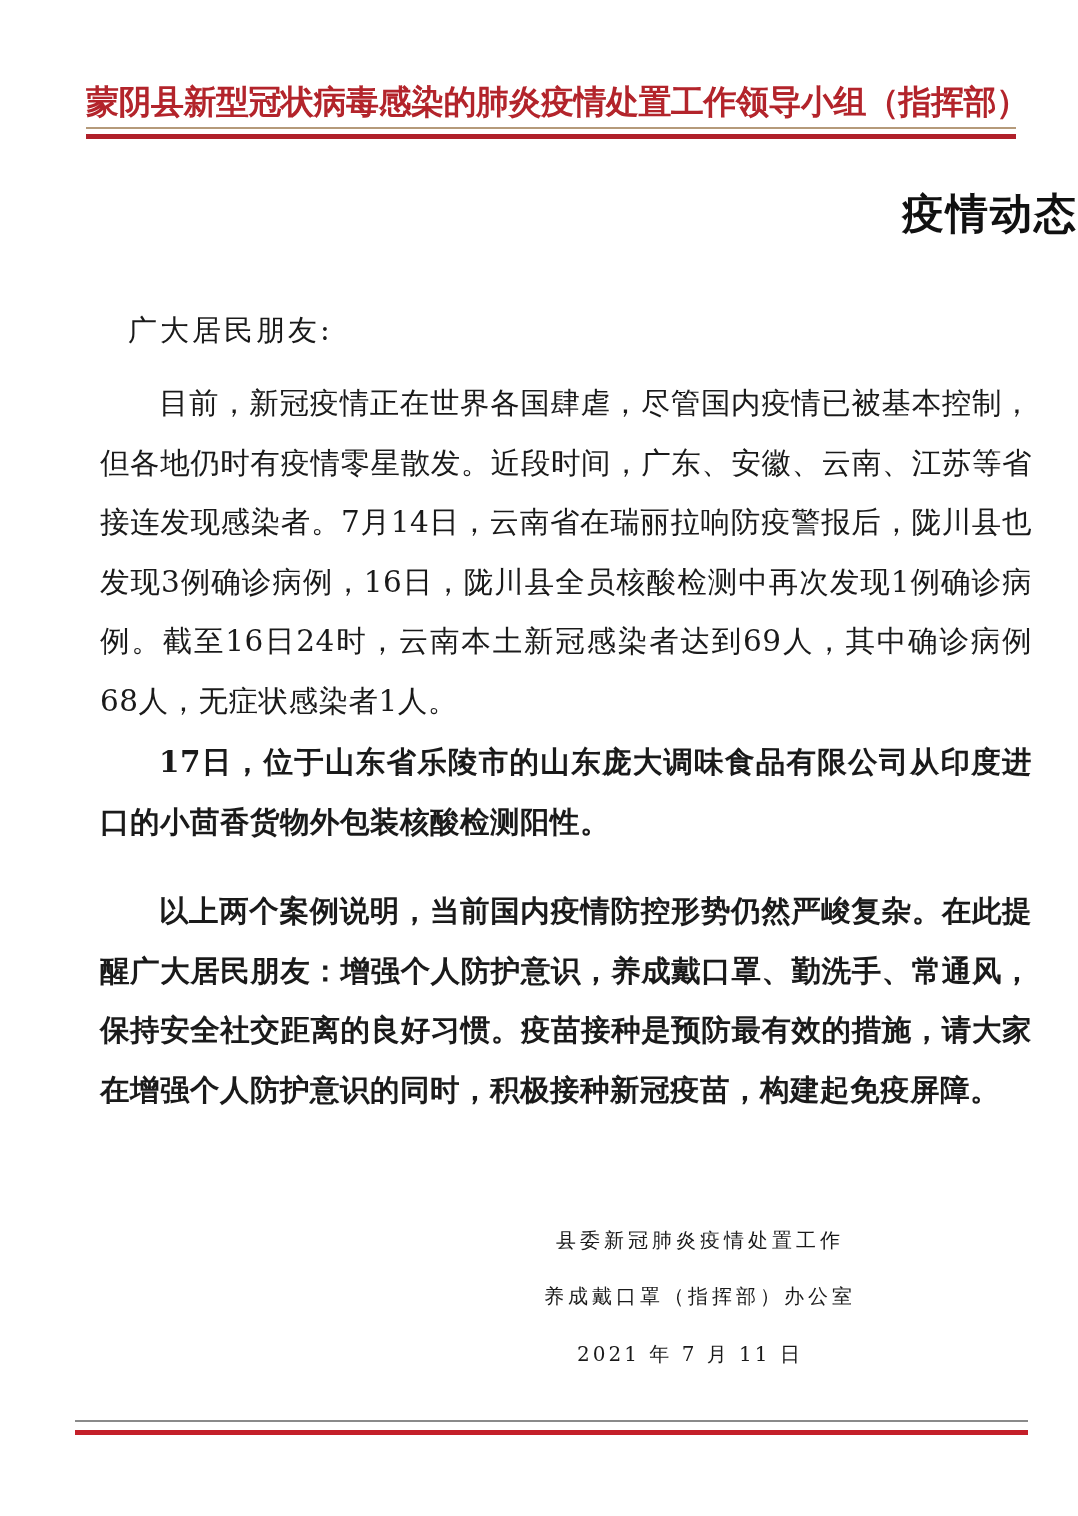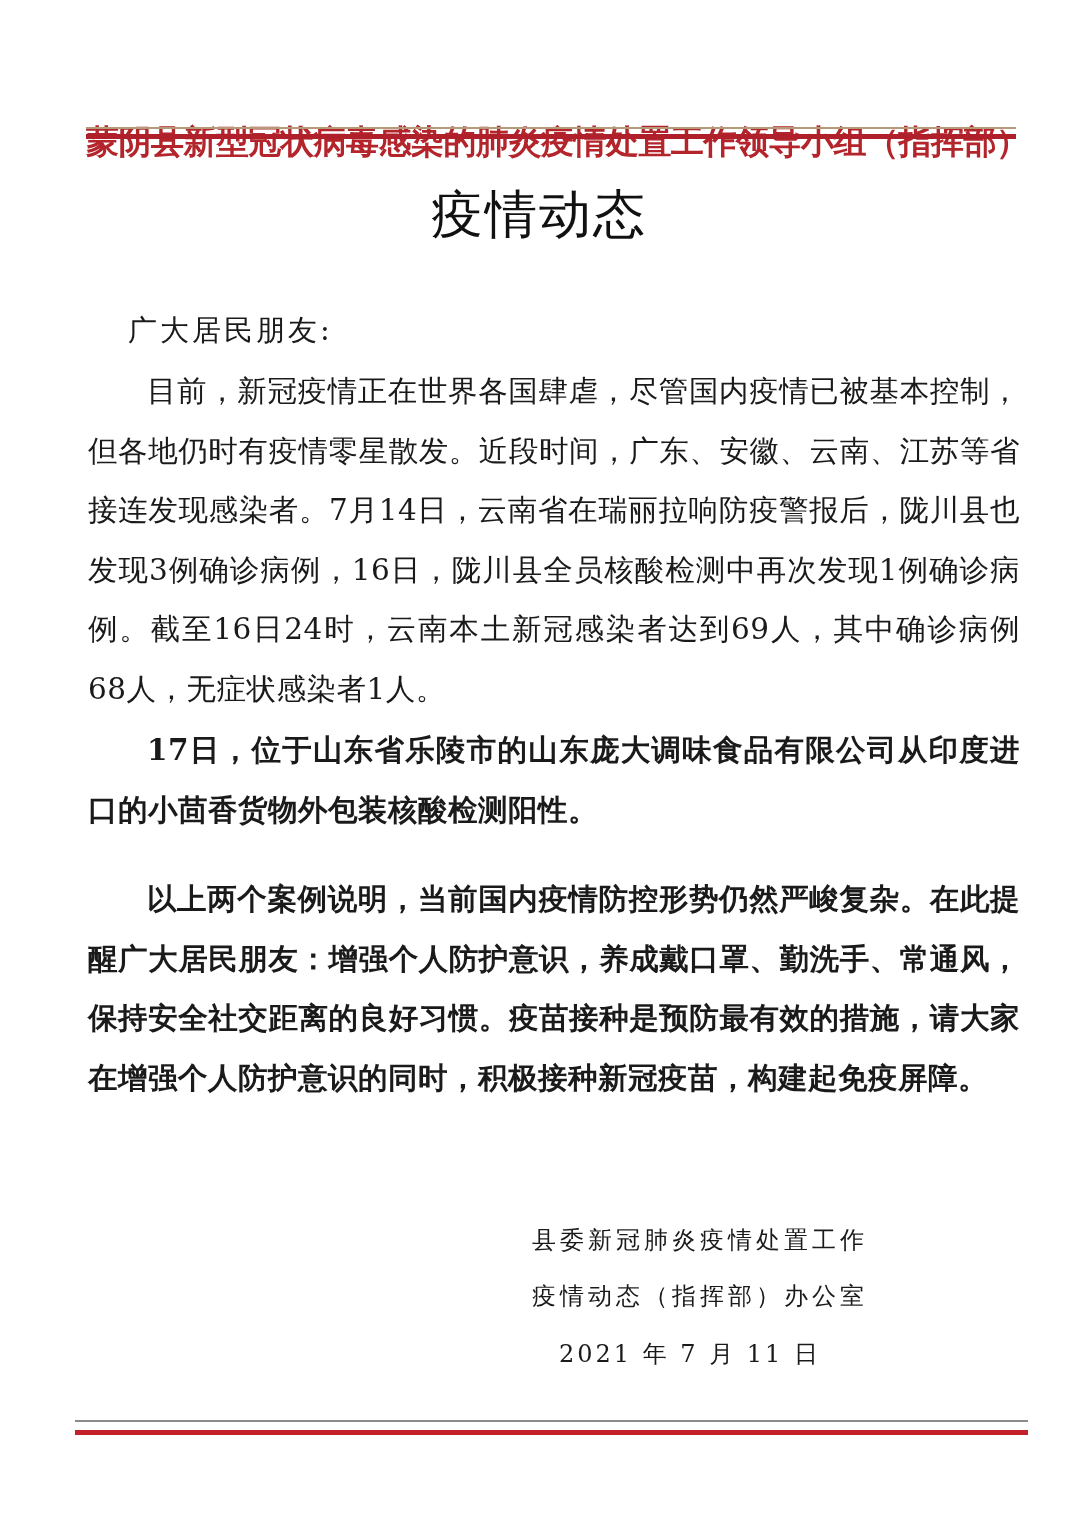--- a/index.html
+++ b/index.html
@@ -20,21 +20,20 @@
       left: 86px;
       top: 80px;
       width: 932px;
       font-size: 33px;
       line-height: 44px;
       font-weight: bold;
       color: #b3242b;
       letter-spacing: -0.5px;
       white-space: nowrap;
       font-family: "DejaVu Serif", "Liberation Serif", serif;
-      margin-top: 40px;
     }
     .rule-thin-top {
       position: absolute;
       left: 86px;
       top: 127px;
       width: 930px;
       height: 2px;
       background: #b59a7a;
     }
     .rule-thick-top {
@@ -43,24 +42,24 @@
       top: 134px;
       width: 930px;
       height: 5px;
       background: #b0202a;
     }
     .doc-title {
       position: absolute;
       left: 0;
       top: 186px;
       width: 1078px;
-      text-align: center;
-      font-size: 52px;
+      text-align: right;
+      font-size: 42px;
       line-height: 56px;
-      font-weight: normal;
+      font-weight: bold;
       color: #111111;
       letter-spacing: 2px;
     }
     .salutation {
       position: absolute;
       left: 88px;
       top: 310px;
       font-size: 29px;
       line-height: 40px;
       color: #1a1a1a;
@@ -70,31 +69,31 @@
     .body-para {
       position: absolute;
       left: 88px;
       width: 932px;
       font-size: 29.5px;
       line-height: 59.5px;
       color: #1a1a1a;
       text-indent: 2em;
       text-align: justify;
       letter-spacing: 0.5px;
-      margin: 0;
+      margin: 12px;
     }
     .p1 { top: 362px; }
     .p2 { top: 720px; font-weight: bold; }
     .p3 { top: 869px; font-weight: bold; }
     .signature {
       position: absolute;
       left: 480px;
       width: 440px;
       text-align: center;
-      font-size: 24px;
+      font-size: 20px;
       line-height: 56px;
       color: #1a1a1a;
       letter-spacing: 4px;
     }
     .sig1 { top: 1212px; }
     .sig2 { top: 1268px; }
     .sig3 { top: 1326px; left: 540px; width: 300px; letter-spacing: 3px; }
     .rule-thin-bottom {
       position: absolute;
       left: 75px;
@@ -124,20 +123,20 @@
 <div>
   <div class="doc-title">疫情动态</div>
   <div class="salutation">广大居民朋友:</div>
   <p class="body-para p1">目前，新冠疫情正在世界各国肆虐，尽管国内疫情已被基本控制，但各地仍时有疫情零星散发。近段时间，广东、安徽、云南、江苏等省接连发现感染者。7月14日，云南省在瑞丽拉响防疫警报后，陇川县也发现3例确诊病例，16日，陇川县全员核酸检测中再次发现1例确诊病例。截至16日24时，云南本土新冠感染者达到69人，其中确诊病例68人，无症状感染者1人。</p>
   <p class="body-para p2">17日，位于山东省乐陵市的山东庞大调味食品有限公司从印度进口的小茴香货物外包装核酸检测阳性。</p>
   <p class="body-para p3">以上两个案例说明，当前国内疫情防控形势仍然严峻复杂。在此提醒广大居民朋友：增强个人防护意识，养成戴口罩、勤洗手、常通风，保持安全社交距离的良好习惯。疫苗接种是预防最有效的措施，请大家在增强个人防护意识的同时，积极接种新冠疫苗，构建起免疫屏障。</p>
 </div>
 
 <div>
   <div class="signature sig1">县委新冠肺炎疫情处置工作</div>
-  <div class="signature sig2">疫情动态（指挥部）办公室</div>
+  <div class="signature sig2">养成戴口罩（指挥部）办公室</div>
   <div class="signature sig3">2021 年 7 月 11 日</div>
 </div>
 
 <div>
   <div class="rule-thin-bottom"></div>
   <div class="rule-thick-bottom"></div>
 </div>
 
 </body></html>

